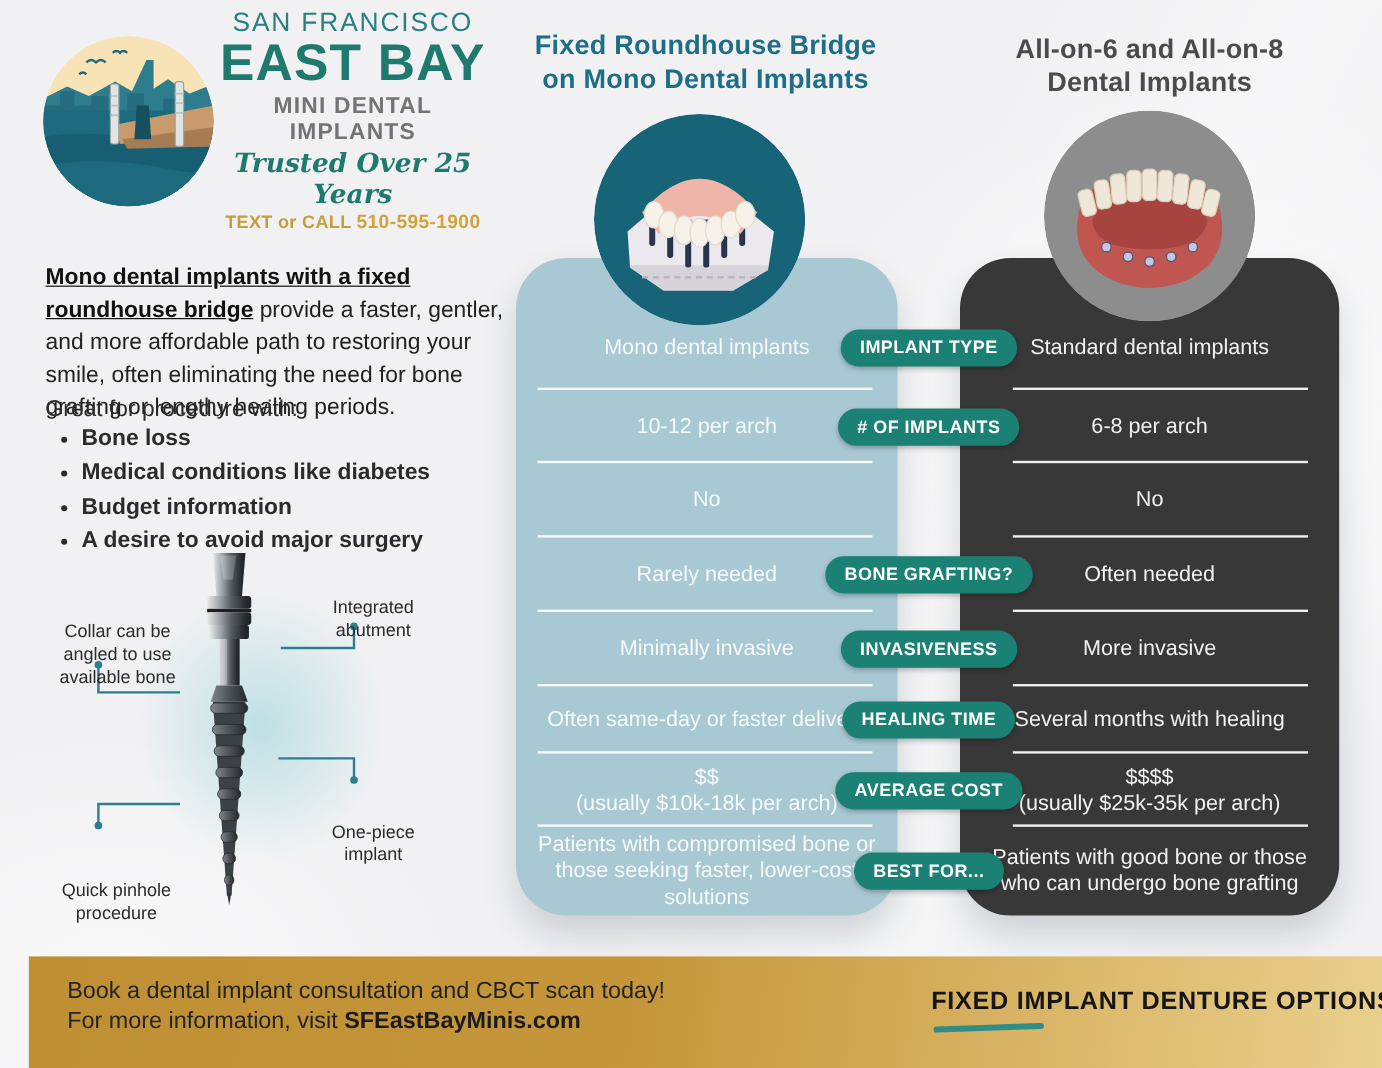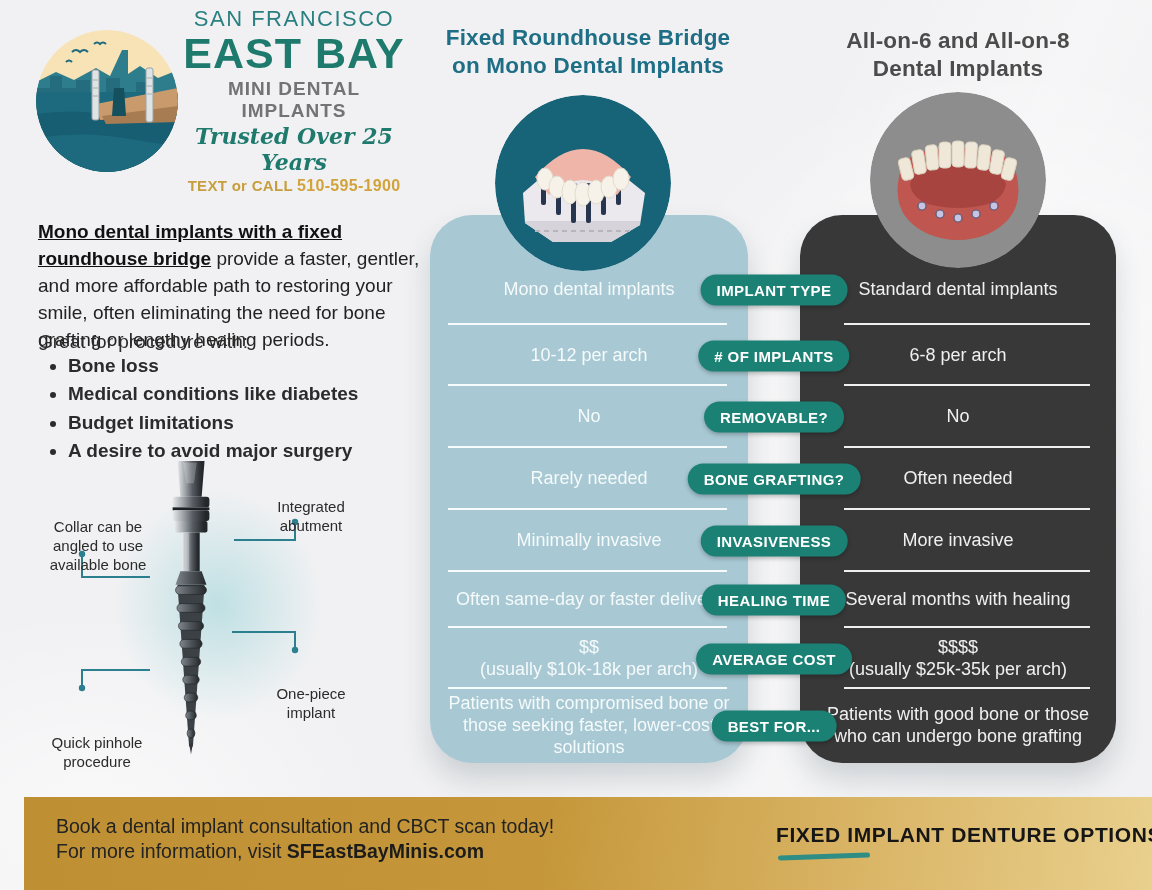--- a/index.html
+++ b/index.html
@@ -160,21 +160,21 @@
     <span>TEXT or CALL</span>
     <span class="phone">510-595-1900</span>
   </div>
 </div>
 
 <p class="intro"><b>Mono dental implants with a fixed roundhouse bridge</b><span> provide a faster, gentler, and more affordable path to restoring your smile, often eliminating the need for bone grafting or lengthy healing periods.</span></p>
 <div class="list-title">Great for procedure with:</div>
 <ul class="bullets">
     <li>Bone loss</li>
     <li>Medical conditions like diabetes</li>
-    <li>Budget limitations</li>
+    <li>Budget information</li>
     <li>A desire to avoid major surgery</li>
   </ul>
 
 <div class="diagram">
   <div class="diagram-glow"></div>
 
   <svg class="leader-svg" width="392" height="322" viewBox="0 0 392 322">
     <g stroke="#2b7f8e" stroke-width="2" fill="none">
       <polyline points="54,104 54,127 122,127"></polyline>
       <polyline points="267,72 267,90 206,90"></polyline>
@@ -331,21 +331,20 @@
       </div>
       <div class="pill"># OF IMPLANTS</div>
     </div>
     <div class="crow">
       <div class="cell cell-left">
         <span>No</span>
       </div>
       <div class="cell cell-right">
         <span>No</span>
       </div>
-      <div class="pill">REMOVABLE?</div>
     </div>
     <div class="crow">
       <div class="cell cell-left">
         <span>Rarely needed</span>
       </div>
       <div class="cell cell-right">
         <span>Often needed</span>
       </div>
       <div class="pill">BONE GRAFTING?</div>
     </div>

